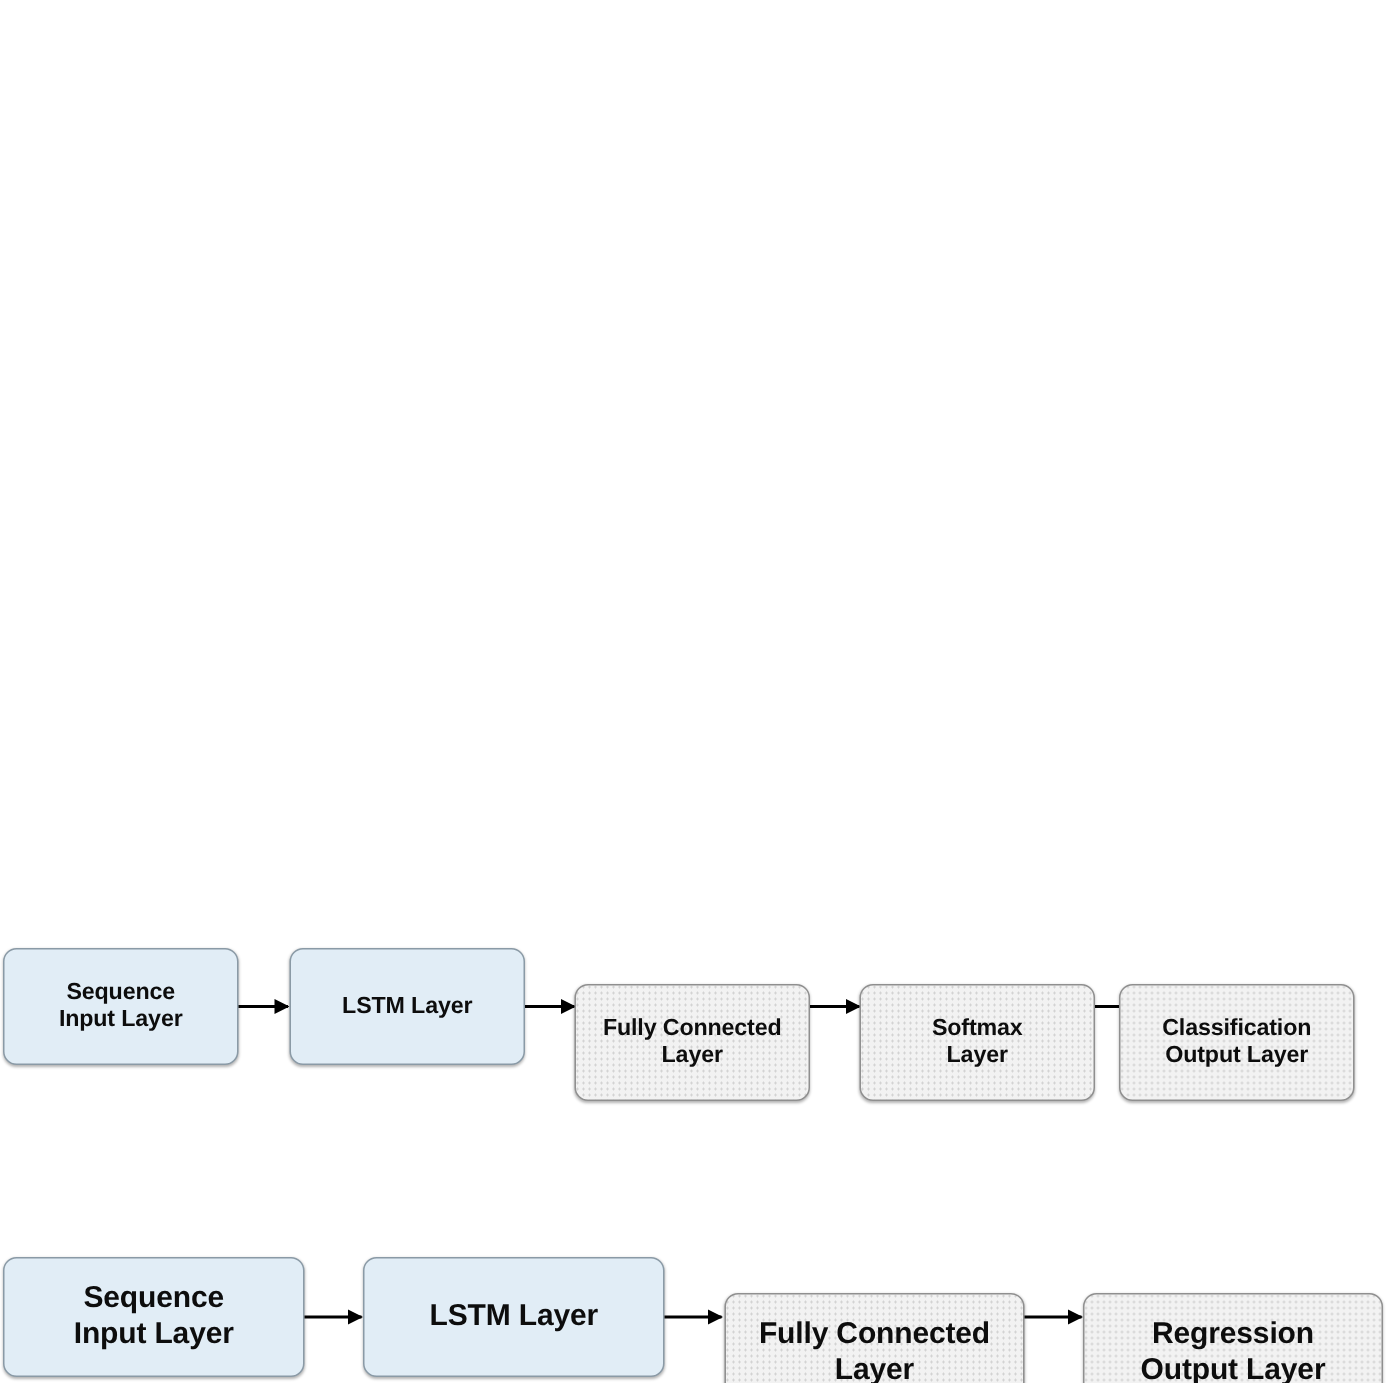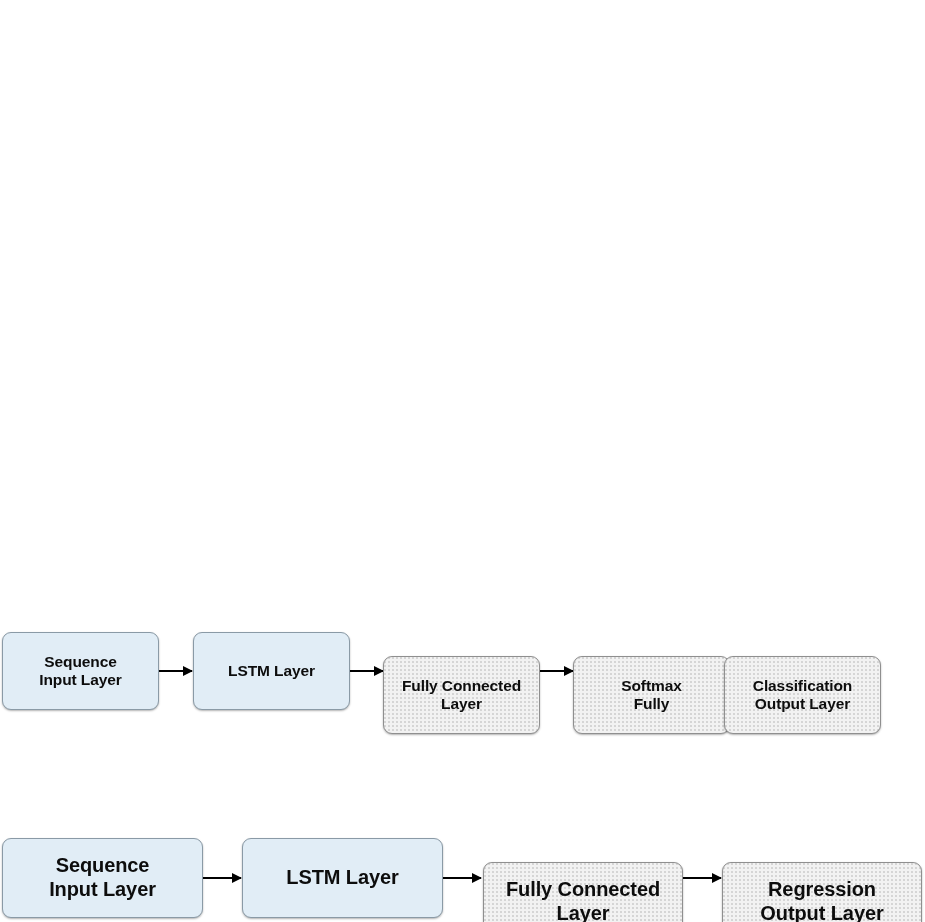--- a/index.html
+++ b/index.html
@@ -74,21 +74,21 @@
     border-bottom: 5.5px solid transparent;
     border-left: 10px solid #000000;
   }
 
   
   .row1 .node { height: 78px; top: 632px; font-size: 15.5px; }
   #r1-n1 { left: 2px;   width: 157px; }
   #r1-n2 { left: 193px; width: 157px; }
   #r1-n3 { left: 383px; width: 157px; }
   #r1-n4 { left: 573px; width: 157px; }
-  #r1-n5 { left: 724px; width: 157px; }
+  #r1-n5 { left: 746px; width: 157px; }
   .row1 .arrow { top: 670px; width: 33px; }
   #r1-a1 { left: 159px; }
   #r1-a2 { left: 350px; }
   #r1-a3 { left: 540px; }
   #r1-a4 { left: 730px; }
 
   
   .row2 .node { height: 80px; top: 838px; font-size: 20px; }
   #r2-n1 { left: 2px;   width: 201px; }
   #r2-n2 { left: 242px; width: 201px; }
@@ -114,21 +114,21 @@
     <div class="node blue" id="r1-n2">LSTM Layer</div>
 
     <div class="arrow" id="r1-a2"></div>
 
     <div class="node gray" id="r1-n3">Fully Connected
 Layer</div>
 
     <div class="arrow" id="r1-a3"></div>
 
     <div class="node gray" id="r1-n4">Softmax
-Fully</div>
+Layer</div>
 
     <div class="arrow" id="r1-a4"></div>
 
     <div class="node gray" id="r1-n5">Classification
 Output Layer</div>
   </div>
 
   <div class="row2">
 
     <div class="node blue" id="r2-n1">Sequence

